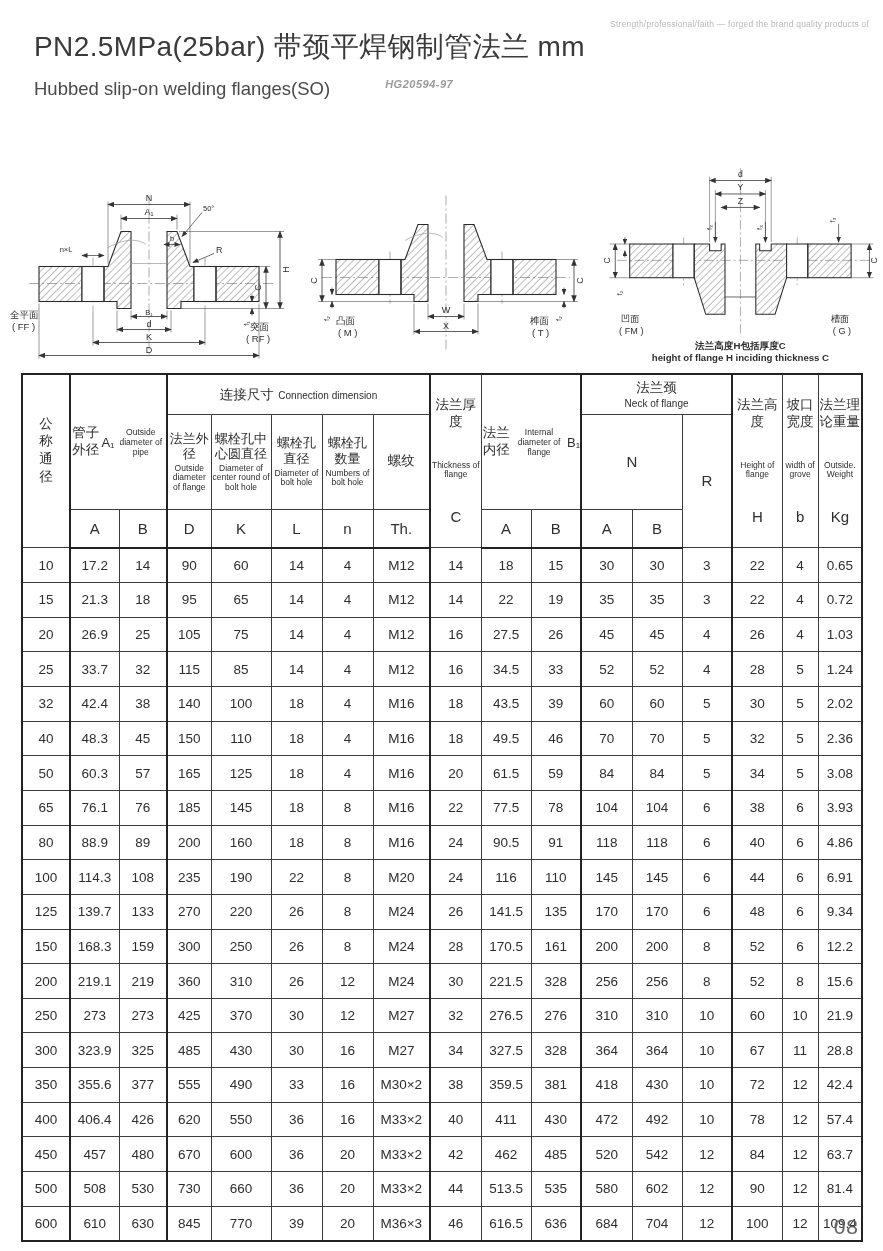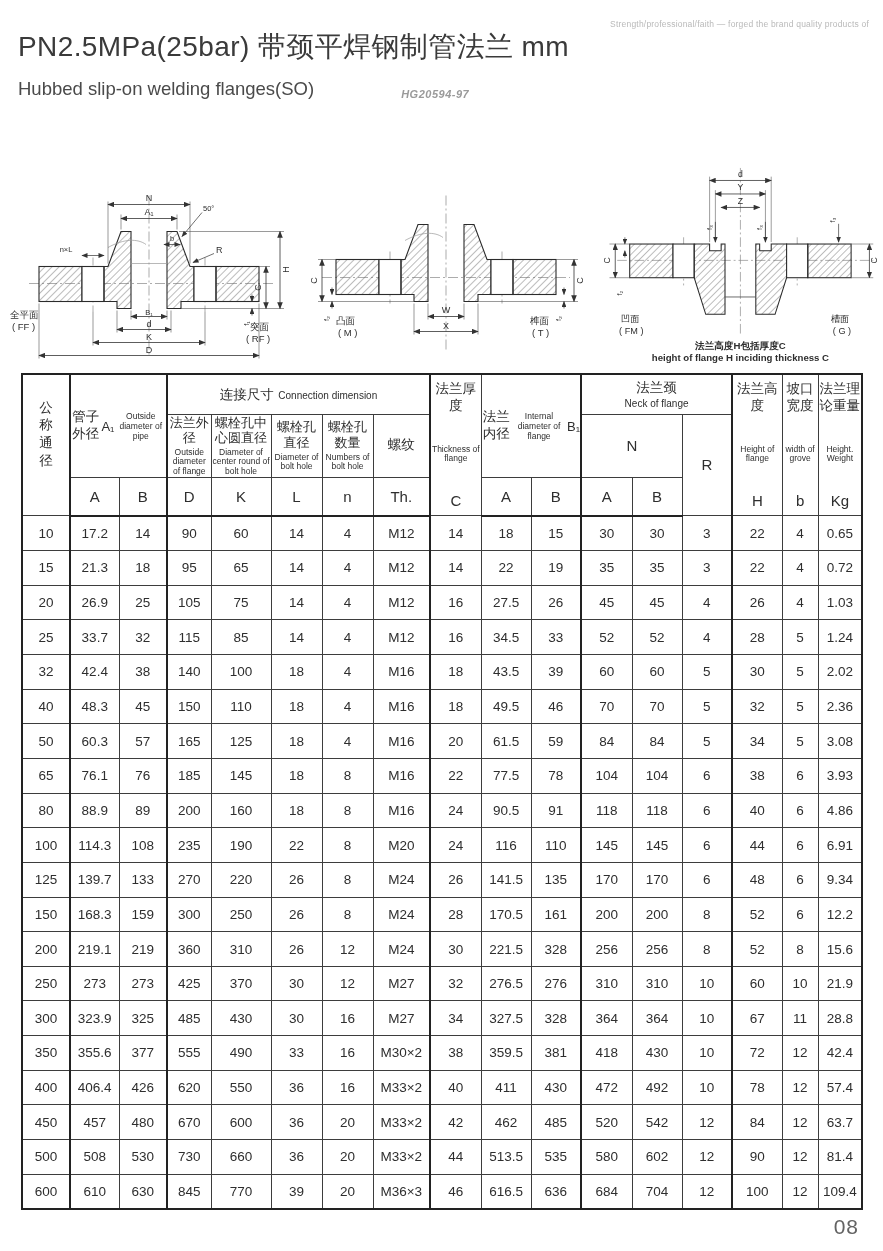--- a/index.html
+++ b/index.html
@@ -5,23 +5,23 @@
   html,body{margin:0;padding:0;background:#ffffff;}
   body{font-family:"Liberation Sans","DejaVu Sans",sans-serif;color:#333;}
   .page{position:relative;width:883px;height:1251px;background:#fff;overflow:hidden;}
 
   
   .masthead{position:absolute;top:19px;right:14px;text-align:right;}
   .tagline{font-size:8.5px;color:#b9b9b9;letter-spacing:.2px;}
   .website{font-size:17px;color:#35b4e5;font-style:italic;margin-top:3px;}
 
   
-  .titleblock{position:absolute;left:18px;top:28px;width:840px;}
+  .titleblock{position:absolute;left:34px;top:28px;width:840px;}
   .title{font-size:28px;color:#3a3a3a;letter-spacing:.4px;white-space:nowrap;}
-  .subrow{display:flex;align-items:flex-end;margin-top:12px;gap:32px;}
+  .subrow{display:flex;align-items:flex-start;margin-top:12px;}
   .subtitle{font-size:18.5px;color:#4a4a4a;}
   .standard{font-size:11px;color:#9a9a9a;font-style:italic;font-weight:bold;margin-left:55px;letter-spacing:.5px;}
 
   
   .drawings{position:absolute;top:150px;left:4px;width:876px;display:flex;justify-content:space-between;}
   svg text{font-family:"Liberation Sans","DejaVu Sans",sans-serif;fill:#2e2e2e;}
   .dimtxt{font-size:9px;}
   .smalltxt{font-size:7.5px;}
   .facetxt{font-size:9.5px;}
   .captxt{font-size:10px;font-weight:bold;}
@@ -31,21 +31,21 @@
   .dtable th,.dtable td{border:1px solid #3d3d3d;text-align:center;vertical-align:middle;padding:0;font-weight:normal;color:#2e2e2e;overflow:hidden;}
   .dtable .bl2{border-left:2px solid #222;}
   .dtable thead tr:last-child th{border-bottom:2px solid #222;}
   .dtable tbody td{height:33.65px;font-size:13.5px;}
   .cn{font-size:13.5px;line-height:1.25;}
   .cn2{font-size:13px;line-height:1.2;}
   .en{font-size:8.5px;line-height:1.15;margin-top:2px;}
   .en10{font-size:10px;line-height:1.1;margin-top:1px;}
   .sym{font-size:15px;}
   .symsm{font-size:13px;}
-  .tallcell{display:flex;flex-direction:column;justify-content:space-between;align-items:center;height:128px;padding:6px 0;}
+  .tallcell{display:flex;flex-direction:column;justify-content:space-between;align-items:center;height:128px;padding:22px 0;}
   .vtext{width:16px;margin:0 auto;word-break:break-all;font-size:13.5px;line-height:1.3;}
   .dncode{font-size:17px;margin-top:2px;margin-left:48px;}
   .grp{display:flex;flex-direction:row;justify-content:center;align-items:center;gap:1px;}
 
   
   .pagenum{position:absolute;right:24px;top:1215px;font-size:21px;color:#636363;letter-spacing:1px;}
 </style>
 </head>
 <body>
 
@@ -335,21 +335,21 @@
         <th rowspan="3">
           <div class="tallcell">
             <div class="cn">坡口宽度</div>
             <div class="en">width of grove</div>
             <div class="sym">b</div>
           </div>
         </th>
         <th rowspan="3">
           <div class="tallcell">
             <div class="cn">法兰理论重量</div>
-            <div class="en">Height. Weight</div>
+            <div class="en">Outside. Weight</div>
             <div class="sym">Kg</div>
           </div>
         </th>
       </tr>
       <tr style="height:62px">
         <th class="bl2">
           <div class="cn2">法兰外径</div>
           <div class="en">Outside diameter of flange</div>
         </th>
         <th>

